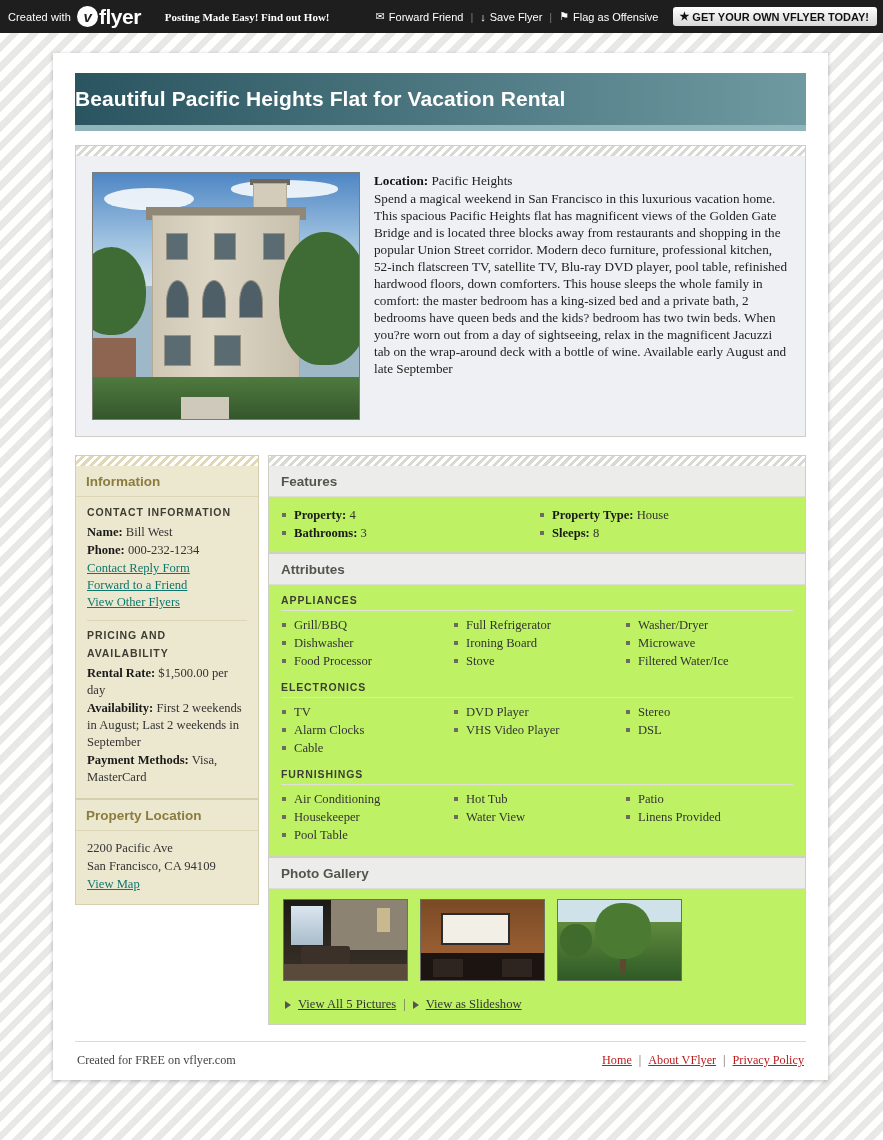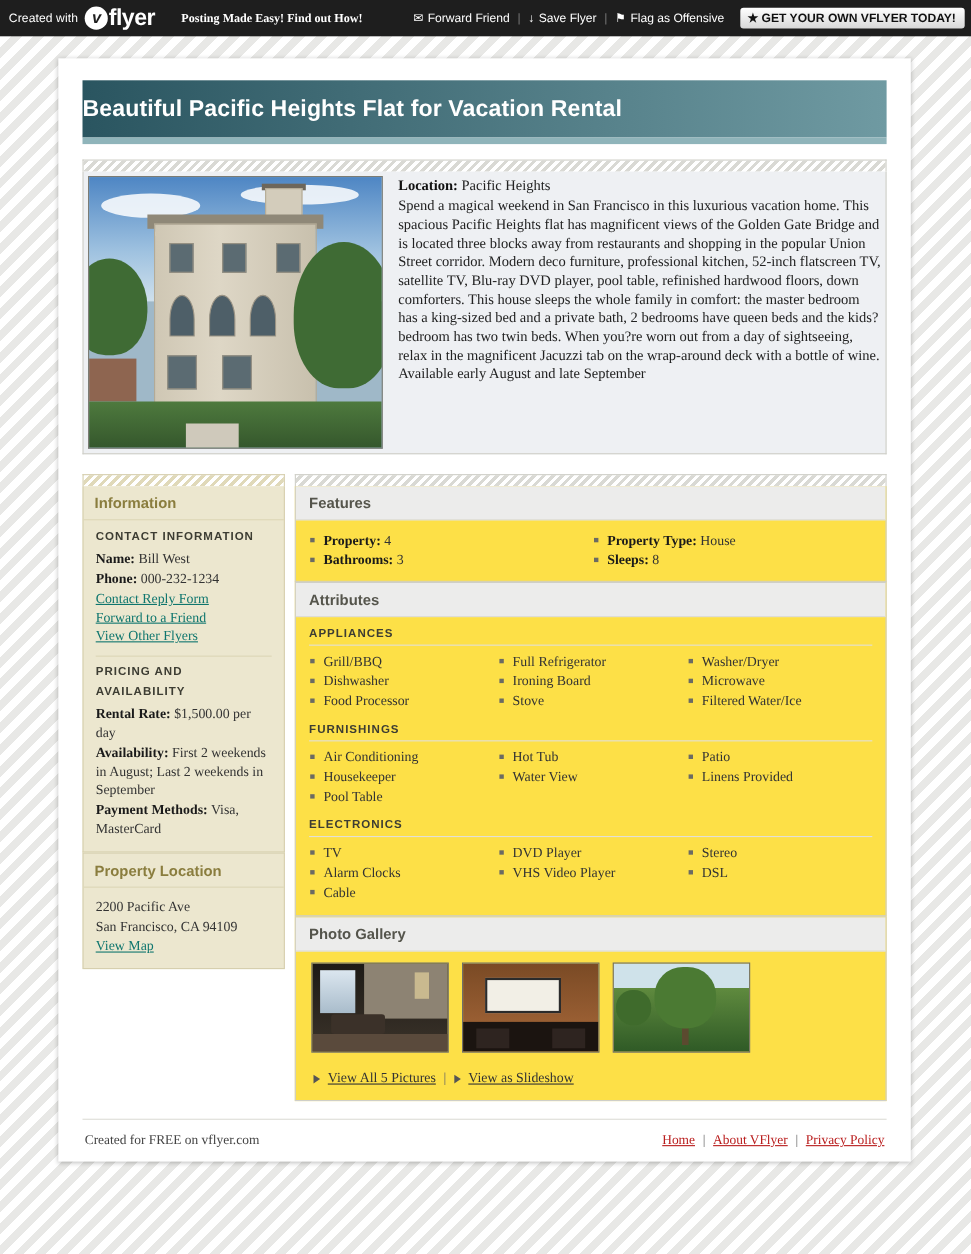--- a/index.html
+++ b/index.html
@@ -151,21 +151,21 @@
     );
     border: 1px solid #d6cfae;
     border-bottom: none;
   }
 
   
   .summary {
     background: #eef0f3;
     border: 1px solid #cfcfc8;
     border-top: none;
-    padding: 4px;
+    padding: 16px;
     display: flex;
     gap: 14px;
     margin-bottom: 18px;
   }
   .main-photo {
     width: 268px;
     height: 248px;
     border: 1px solid #7c7c74;
     background: #9fb8c8;
     flex: none;
@@ -224,21 +224,21 @@
     text-decoration: underline;
     display: block;
     line-height: 17px;
   }
   .rule { border-top: 1px solid #ddd6b6; margin: 9px 0 8px 0; }
 
   
   .panel-grey {
     border: 1px solid #cfcfc8;
     border-top: none;
-    background: #fde047;
+    background: #bef264;
     margin-bottom: 0;
   }
   .panel-grey h2 {
     margin: 0;
     padding: 8px 12px 7px 12px;
     font-size: 13.5px;
     color: #55554c;
     font-weight: bold;
     background: #ececeb;
     border-bottom: 1px solid #dedcd4;
@@ -567,45 +567,45 @@
               <div class="bullet">Dishwasher</div>
               <div class="bullet">Ironing Board</div>
               <div class="bullet">Microwave</div>
               <div class="bullet">Food Processor</div>
               <div class="bullet">Stove</div>
               <div class="bullet">Filtered Water/Ice</div>
             </div>
           </div>
 
           <div class="attr-group">
+            <div class="attr-title">ELECTRONICS</div>
+            <div class="grid3">
+              <div class="bullet">TV</div>
+              <div class="bullet">DVD Player</div>
+              <div class="bullet">Stereo</div>
+              <div class="bullet">Alarm Clocks</div>
+              <div class="bullet">VHS Video Player</div>
+              <div class="bullet">DSL</div>
+              <div class="bullet">Cable</div>
+            </div>
+          </div>
+
+          <div class="attr-group">
             <div class="attr-title">FURNISHINGS</div>
             <div class="grid3">
               <div class="bullet">Air Conditioning</div>
               <div class="bullet">Hot Tub</div>
               <div class="bullet">Patio</div>
               <div class="bullet">Housekeeper</div>
               <div class="bullet">Water View</div>
               <div class="bullet">Linens Provided</div>
               <div class="bullet">Pool Table</div>
             </div>
           </div>
 
-          <div class="attr-group">
-            <div class="attr-title">ELECTRONICS</div>
-            <div class="grid3">
-              <div class="bullet">TV</div>
-              <div class="bullet">DVD Player</div>
-              <div class="bullet">Stereo</div>
-              <div class="bullet">Alarm Clocks</div>
-              <div class="bullet">VHS Video Player</div>
-              <div class="bullet">DSL</div>
-              <div class="bullet">Cable</div>
-            </div>
-          </div>
-
         </div>
       </div>
 
       <div class="panel-grey" style="border-top:1px solid #cfcfc8;">
         <h2>Photo Gallery</h2>
         <div class="gallery">
           <div class="thumb th1">
             <div class="t-wall"></div>
             <div class="t-win"></div>
             <div class="t-lamp"></div>

